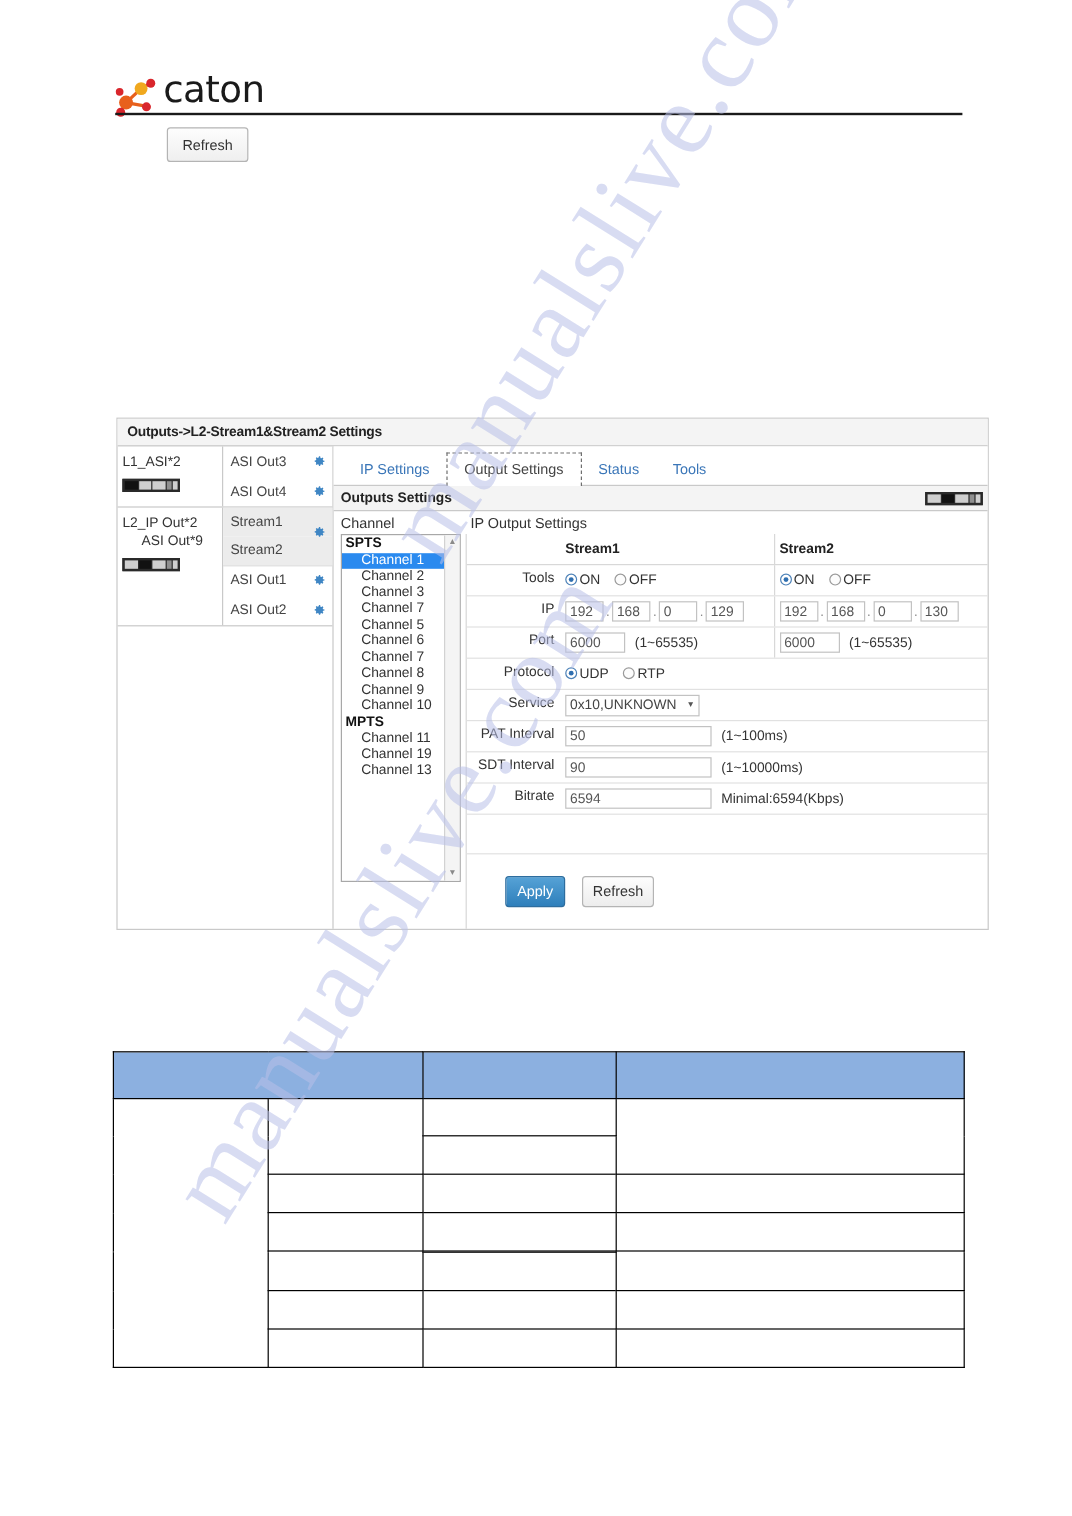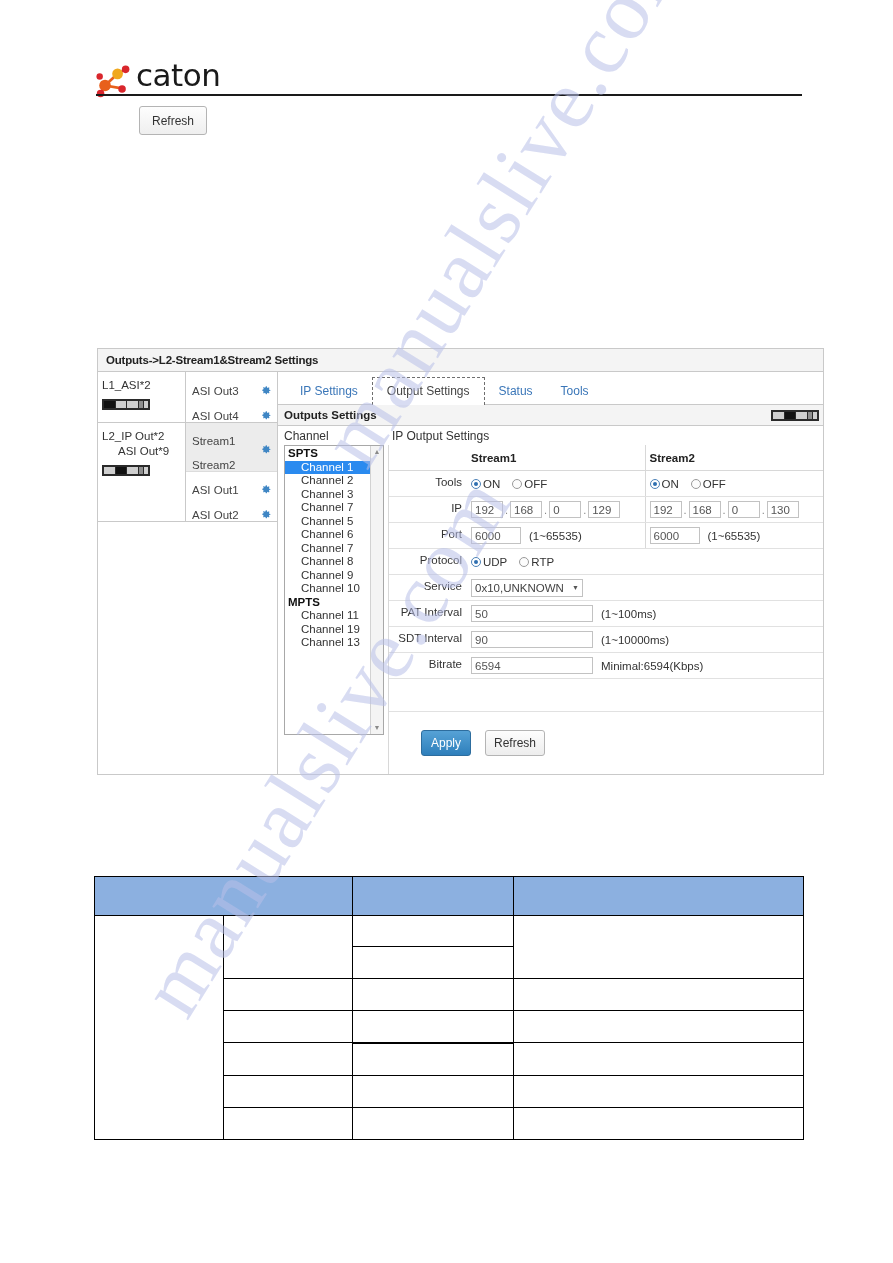--- a/index.html
+++ b/index.html
@@ -158,21 +158,21 @@
   }
   .meter i { display: block; height: 100%; }
   .dev-right {
     flex: 1 1 auto;
     box-sizing: border-box;
     display: flex;
     flex-direction: column;
   }
   .dev-port {
     display: flex;
-    align-items: flex-end;
+    align-items: center;
     height: 25px;
     padding-left: 6px;
     font-size: 11.5px;
     color: #444;
     box-sizing: border-box;
   }
   .dev-port .pname { flex: 1 1 auto; }
   .dev-port .gear { width: 24px; text-align: center; }
   .dev-port.sel { background: #ececec; }
   .dev-port.bord { border-top: 1px solid #dcdcdc; }

